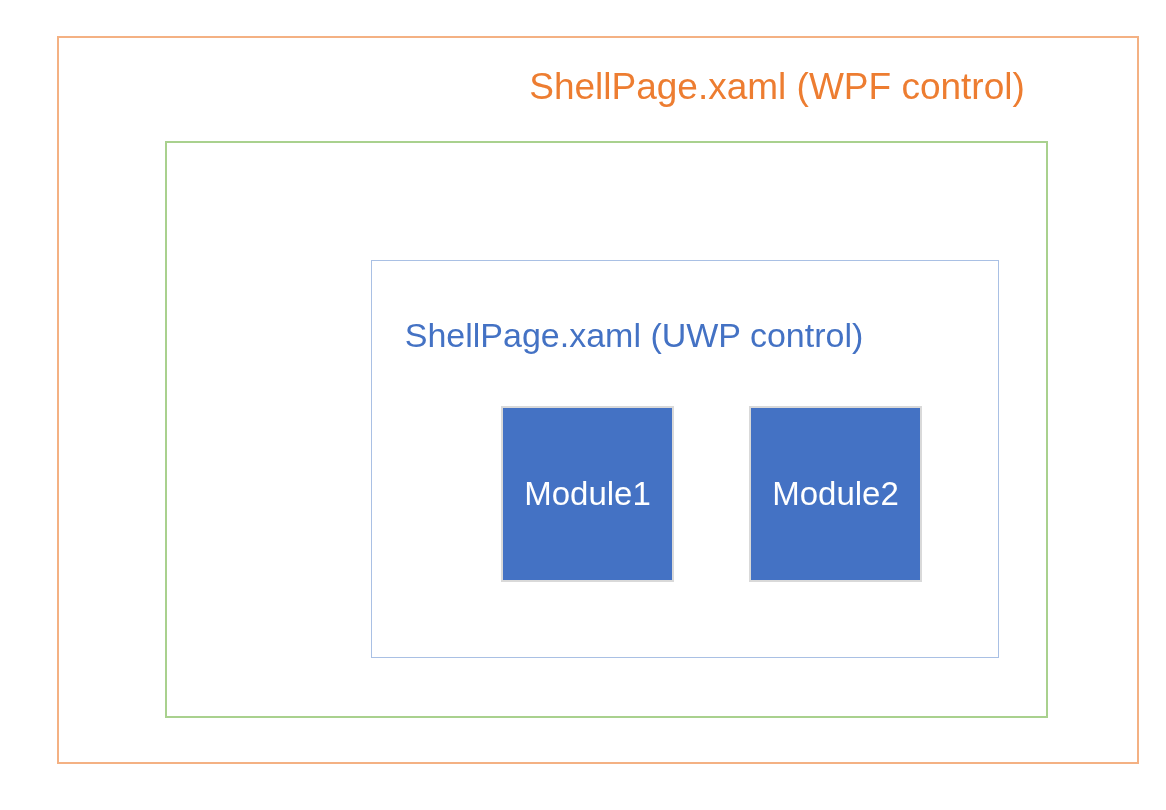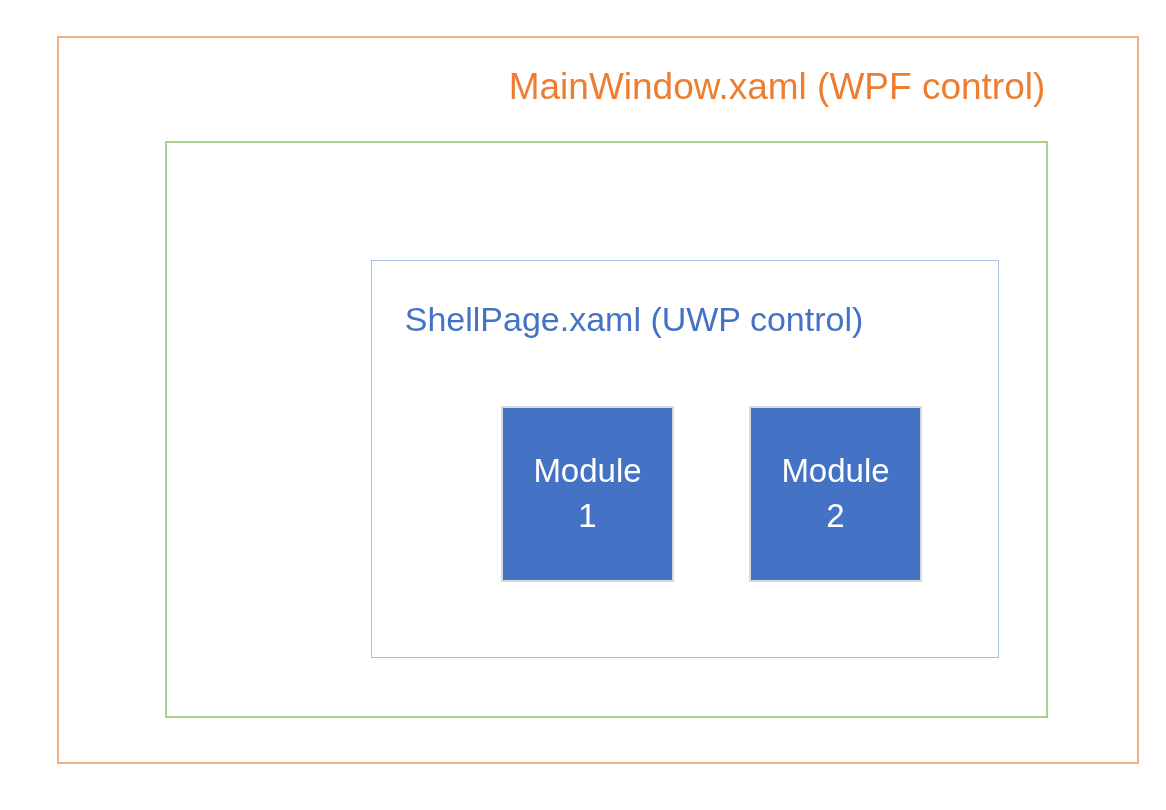--- a/index.html
+++ b/index.html
@@ -56,52 +56,52 @@
   }
   .host-label {
     left: 638px;
     top: 174px;
     width: 400px;
     font-size: 34px;
     color: var(--green-text, #70AD47);
   }
   .shell-label {
     left: 384px;
-    top: 300px;
+    top: 316px;
     width: 500px;
     font-size: 34px;
     color: var(--blue-text, #4472C4);
   }
   .module {
     position: absolute;
     box-sizing: border-box;
     top: 406px;
     width: 173px;
     height: 176px;
     background: var(--module-fill, #4472C4);
     border: 2px solid var(--module-border, #D9D9D9);
     display: flex;
-    flex-direction: column;
+    flex-direction: row;
     align-items: center;
     justify-content: center;
     color: var(--module-text, #FFFFFF);
     font-size: 33px;
     line-height: 1.35;
     text-align: center;
   }
   .module-1 { left: 501px; }
   .module-2 { left: 749px; }
 </style>
 </head>
 <body>
 
 <div class="canvas">
 
   <div class="box outer-box"></div>
-  <div class="label outer-label">MainWindow.xaml (WPF control)</div>
+  <div class="label outer-label">ShellPage.xaml (WPF control)</div>
 
   <div class="box host-box"></div>
 
   <div class="box shell-box"></div>
   <div class="label shell-label">ShellPage.xaml (UWP control)</div>
 
   <div class="module module-1">
     <span>Module</span>
     <span>1</span>
   </div>

